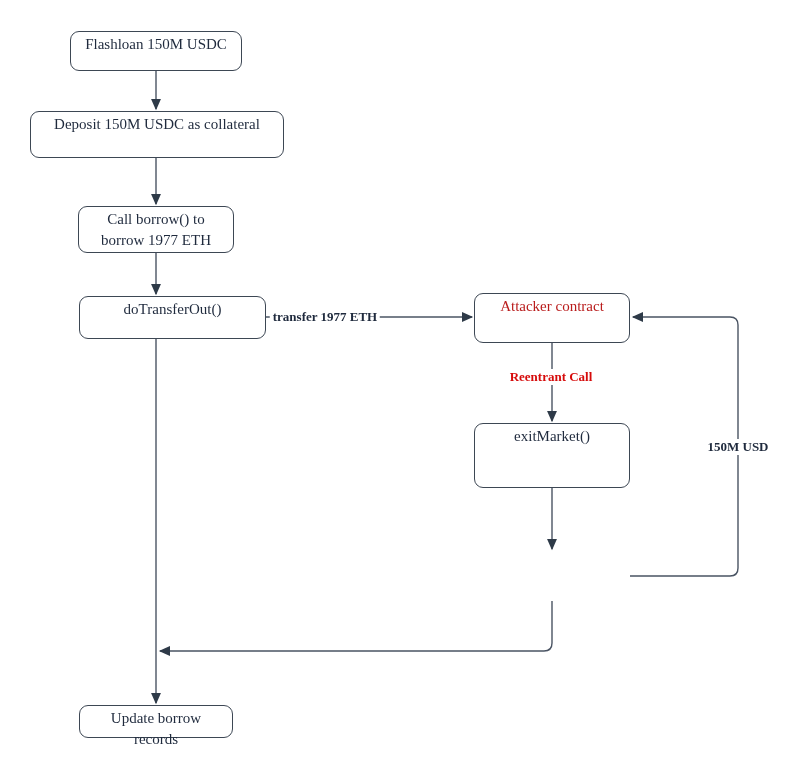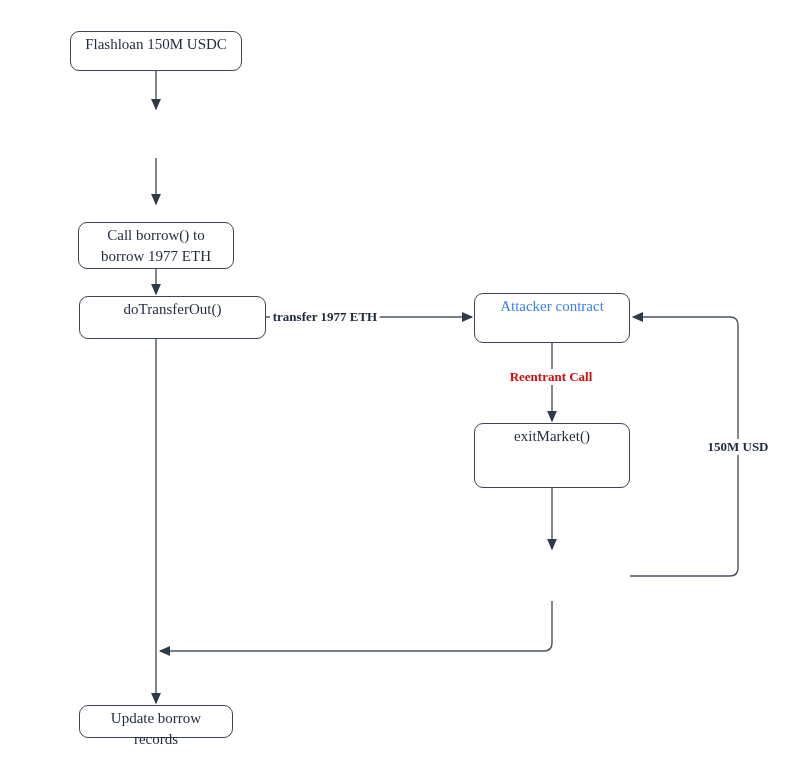--- a/index.html
+++ b/index.html
@@ -29,21 +29,21 @@
     border-radius: 9px;
     display: flex;
     align-items: flex-start;
     justify-content: center;
     text-align: center;
     font-size: 15px;
     line-height: 21px;
     color: #1f2a3d;
     padding: 2px 10px;
   }
-  .node.red-text { color: #3b82f6; }
+  .node.red-text { color: #b91c1c; }
   .node.narrow { padding: 2px 18px; }
   .edge-label {
     position: absolute;
     transform: translate(-50%, -50%);
     background: #ffffff;
     padding: 0 3px;
     font-size: 13px;
     font-weight: bold;
     color: #1f2a3d;
     white-space: nowrap;
@@ -78,22 +78,25 @@
 
     <path class="edge" d="M630,576 L730,576 Q738,576 738,568 L738,325 Q738,317 730,317 L633,317" marker-end="url(#arrow)"></path>
 
     <path class="edge" d="M552,601 L552,643 Q552,651 544,651 L160,651" marker-end="url(#arrow)"></path>
   </svg>
 
   <div class="node" style="left:70px; top:31px; width:172px; height:40px;">
     <span>Flashloan 150M USDC</span>
   </div>
 
+  <div class="node" style="left:30px; top:111px; width:254px; height:47px;">
+    <span>Deposit 150M USDC  as collateral</span>
+  </div>
 
-  <div class="node narrow" style="left:78px; top:206px; width:156px; height:47px;margin-top:16px;">
+  <div class="node narrow" style="left:78px; top:206px; width:156px; height:47px;">
     <span>Call borrow() to borrow 1977 ETH</span>
   </div>
 
   <div class="node" style="left:79px; top:296px; width:187px; height:43px;">
     <span>doTransferOut()</span>
   </div>
 
   <div class="node red-text" style="left:474px; top:293px; width:156px; height:50px;">
     <span>Attacker contract</span>
   </div>

